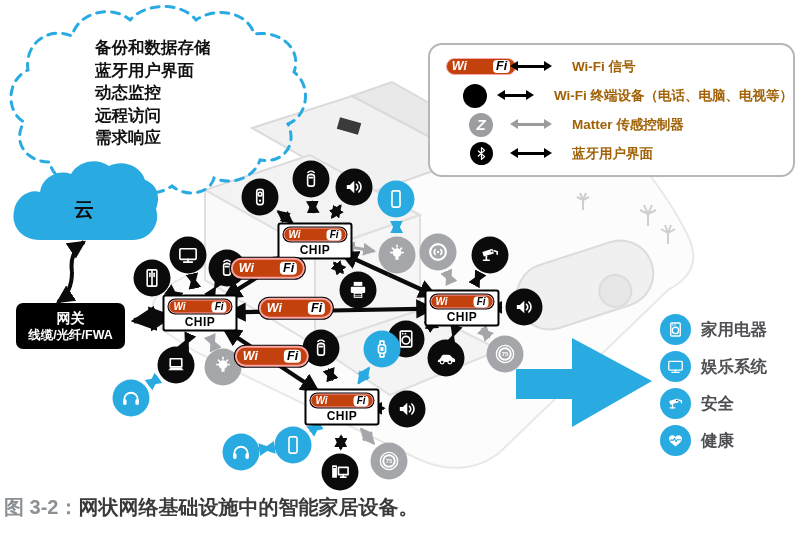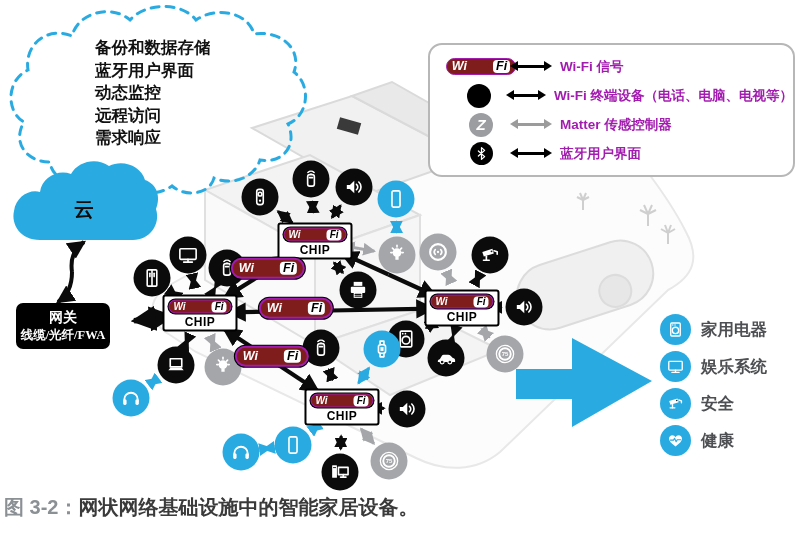--- a/index.html
+++ b/index.html
@@ -6,46 +6,46 @@
   #stage{position:relative;width:800px;height:533px;background:#fff;overflow:hidden;
          font-family:"Liberation Sans","DejaVu Sans",sans-serif;}
   svg{display:block;}
   .abs{position:absolute;}
   
   #cloud-services{position:absolute;left:95px;top:36px;color:#111;font-weight:bold;
                   font-size:16.5px;line-height:22.5px;white-space:nowrap;}
   #cloud-label{position:absolute;left:44px;top:196px;width:80px;text-align:center;
                color:#0d0d0d;font-weight:bold;font-size:20px;}
   
-  #gateway{position:absolute;left:16px;top:303px;width:94px;height:46px;background:#000;
+  #gateway{position:absolute;left:16px;top:303px;width:109px;height:46px;background:#000;
            border-radius:7px;color:#fff;font-weight:bold;text-align:center;
-           display:flex;flex-direction:column;justify-content:center;line-height:1.3;font-family:Liberation Serif, serif;}
+           display:flex;flex-direction:column;justify-content:center;line-height:1.3;}
   #gateway .g1{font-size:14px;} #gateway .g2{font-size:12.5px;}
   
   #legend{position:absolute;left:428px;top:43px;width:367px;height:134px;background:#fff;
           border:2.5px solid #b7b7b7;border-radius:14px;box-sizing:border-box;
           display:flex;flex-direction:column;justify-content:center;padding-left:18px;}
   .leg-row{display:flex;align-items:center;height:29px;}
   .leg-ic{width:66px;display:flex;justify-content:center;align-items:center;}
-  .leg-label{margin-left:12px;font-size:13.5px;font-weight:bold;color:#a21caf;white-space:nowrap;}
+  .leg-label{margin-left:24px;font-size:13.5px;font-weight:bold;color:#a16207;white-space:nowrap;}
   .dot{width:24px;height:24px;border-radius:50%;background:#000;}
   .zcircle{width:24px;height:24px;border-radius:50%;background:#9b9da0;color:#fff;
            display:flex;align-items:center;justify-content:center;font-weight:bold;
            font-style:italic;font-size:15px;}
   .btcircle{width:23px;height:23px;border-radius:50%;background:#000;
             display:flex;align-items:center;justify-content:center;}
   .dbl-arrow{position:relative;width:26px;height:2.5px;background:currentColor;color:#000;margin:0 4px;}
   .dbl-arrow.gray{color:#9b9b9b;}
   .dbl-arrow::before{content:'';position:absolute;left:-8px;top:-4.2px;
       border:5.5px solid transparent;border-right:8px solid currentColor;border-left:0;}
   .dbl-arrow::after{content:'';position:absolute;right:-8px;top:-4.2px;
       border:5.5px solid transparent;border-left:8px solid currentColor;border-right:0;}
   
-  .wifi-pill{position:absolute;transform:translate(-50%,-50%);background:#7f1d1d;
-             border:2px solid #a21caf;box-shadow:0 0 0 1px #000;border-radius:12px;
+  .wifi-pill{position:absolute;transform:translate(-50%,-50%);background:#c2410c;
+             border:2px solid #fca5a5;box-shadow:0 0 0 1px #000;border-radius:12px;
              padding:1.5px 6px;display:flex;align-items:center;gap:2px;white-space:nowrap;}
   .wifi-pill .wi{color:#fff;font-weight:bold;font-style:italic;font-size:12.5px;line-height:1;}
   .wifi-pill .fi{background:#fff;color:#000;border-radius:4px;padding:0.5px 3px;
                  font-weight:bold;font-style:italic;font-size:12.5px;line-height:1;margin-left:24px;}
   .wifi-pill.inline{position:static;transform:none;border-width:1.5px;box-shadow:none;
                     border-radius:10px;padding:1px 5px;}
   .wifi-pill.mini{position:static;transform:none;border-width:1.5px;box-shadow:0 0 0 1px #000;
                   border-radius:9px;padding:0.5px 4px;margin-bottom:2px;}
   .wifi-pill.mini .wi,.wifi-pill.mini .fi{font-size:10px;}
   

